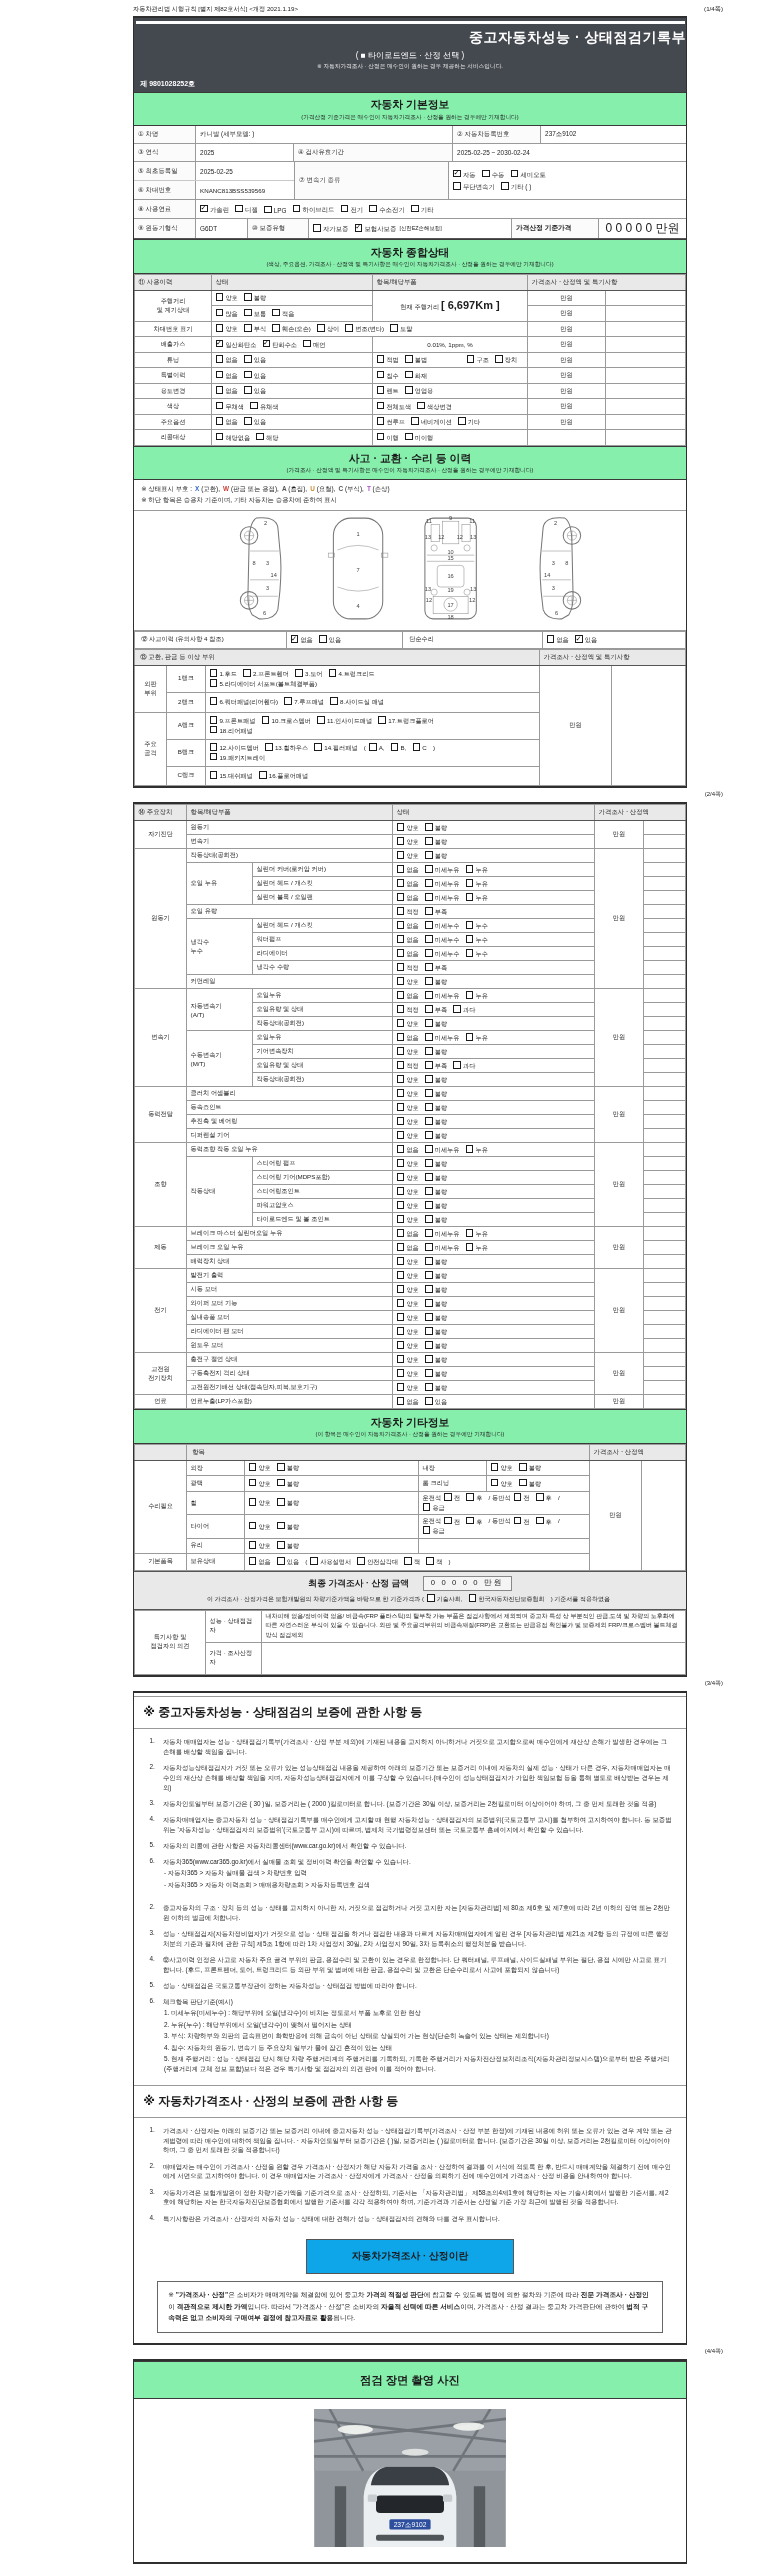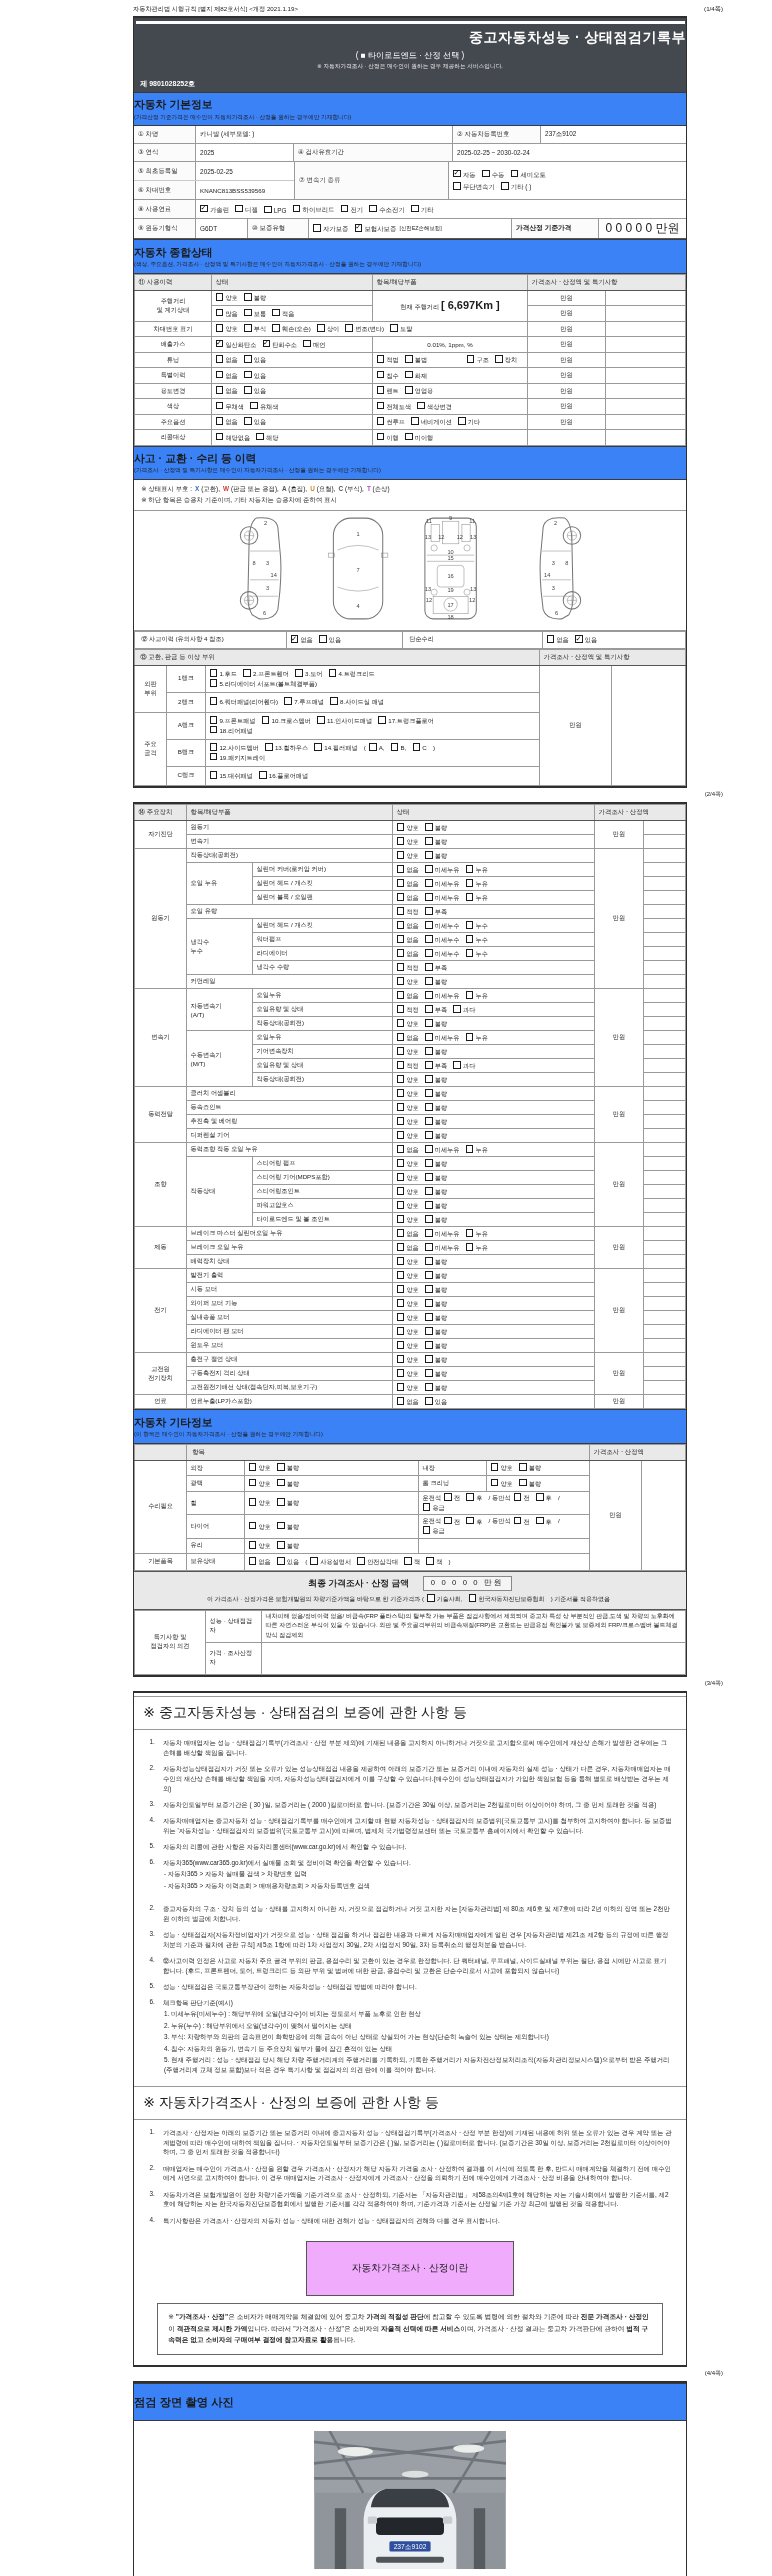--- a/index.html
+++ b/index.html
@@ -9,21 +9,21 @@
   .pgmark{margin-left:133px;width:590px;text-align:right;font-size:6px;color:#222;padding:2.1px 0 3.1px 0;}
   .page{margin-left:133px;width:552px;border:1px solid #2f2f2f;border-top-width:2.6px;border-bottom-width:2.6px;background:#fff;box-sizing:content-box;}
   
   .darkband{background:#44484f;color:#fff;padding:3.1px 0 0 0;}
   .whitestripe{height:2.6px;background:#fff;margin:0 1.5px 5.2px 1.5px;}
   .darkband .t1{font-size:14px;font-weight:700;text-align:right;letter-spacing:0.5px;margin:2.1px 0 3.1px 0;}
   .darkband .t2{font-size:8.2px;text-align:center;margin:0 0 2.1px 0;}
   .darkband .t3{font-size:5.7px;text-align:center;color:#eee;margin:0 0 5.2px 0;}
   .docno{font-size:7px;font-weight:700;padding:2.1px 5.2px 3.6px 6.2px;}
   
-  .secband{background:#3b82f6;border-top:1px solid #3a3a3a;border-bottom:0.5px solid #3a3a3a;padding:4.1px 0 3.6px 0;}
+  .secband{background:#86efac;border-top:1px solid #3a3a3a;border-bottom:0.5px solid #3a3a3a;text-align:center;padding:4.1px 0 3.6px 0;}
   .secband .h{font-size:10.8px;font-weight:700;margin:1px 0 1.5px 0;}
   .secband .sub{font-size:5.7px;color:#222;}
   
   table.tbl{border-collapse:collapse;width:100%;table-layout:fixed;}
   table.tbl td{border:0.5px solid #9a9a9a;font-size:6.2px;padding:1.5px 3.6px;vertical-align:middle;background:#fff;overflow:hidden;}
   table.tbl tr.th td{background:#e9e9e9;font-size:6.4px;padding:3.1px 3.6px;border-bottom:0.8px solid #555;}
   td.grp{background:#fdfdfd;text-align:center;font-size:6.4px;}
   td.subc{background:#fdfdfd;font-size:6.2px;}
   td.itemc{font-size:6.2px;background:#fcfcfc;}
   td.statec{font-size:6.2px;}
@@ -38,30 +38,30 @@
   .brow{display:flex;border-bottom:0.5px solid #9a9a9a;}
   .bcell{border-right:0.5px solid #9a9a9a;padding:3.1px 4.1px;font-size:6.4px;display:flex;align-items:center;box-sizing:border-box;}
   .blabel{background:#fbfbfb;}
   
   .accnotes{padding:4.1px 7.2px;border-bottom:0.5px solid #9a9a9a;font-size:6.4px;line-height:1.7;}
   .codeltr{font-weight:700;margin-left:3.1px;}
   .diagwrap{text-align:center;padding:3.1px 0 5.2px 0;border-bottom:0.5px solid #9a9a9a;}
   svg text{font-family:"Liberation Sans",sans-serif;}
   
   .noticebody{padding:3.1px 0 5.2px 0;}
-  .nheading{border-bottom:0.5px solid #999;border-top:0.5px solid #999;padding:7.2px 9.3px;font-size:14px;font-weight:400;}
+  .nheading{border-bottom:0.5px solid #999;border-top:0.5px solid #999;padding:7.2px 9.3px;font-size:12px;font-weight:700;}
   .nitems{padding:8.2px 13.4px 4.1px 15.5px;}
   .nitem{display:flex;margin-bottom:6.7px;}
   .nno{width:13.4px;flex:none;font-size:6.4px;}
   .ntext{font-size:6.4px;line-height:1.5;}
   .nsub{font-size:6.4px;line-height:1.55;margin:1.5px 0 0 1px;}
   .gaptop{margin-top:13.4px;}
   
   .pbox-outer{margin:7.2px 23px 10.3px 23px;border:0.8px solid #666;padding:7.2px 10.3px 9.3px 10.3px;position:relative;}
-  .pbox-title{width:206px;margin:0 auto 6.2px auto;border:0.8px solid #555;background:#f0abfc;text-align:center;font-size:9.8px;font-weight:400;padding:20px 0;}
+  .pbox-title{width:206px;margin:0 auto 6.2px auto;border:0.8px solid #555;background:#0ea5e9;text-align:center;font-size:9.8px;font-weight:700;padding:10px 0;}
   .pbox-text{font-size:6.7px;line-height:1.65;}
   
   .photo{margin:6.2px auto;position:relative;overflow:hidden;}
   .finalband{background:#e9e9e9;border-top:0.8px solid #555;border-bottom:0.5px solid #555;text-align:center;padding:4.1px 0 4.6px 0;}
   .finalband .amt{display:inline-block;border:0.5px solid #888;background:#f5f5f5;padding:1.5px 7.2px;font-size:7.7px;letter-spacing:2.1px;margin-left:11.3px;}
   .finalband .lbl{font-size:8.8px;font-weight:700;}
   .finalband .note{font-size:6px;margin-top:3.6px;}
 </style>
 </head>
 <body>

